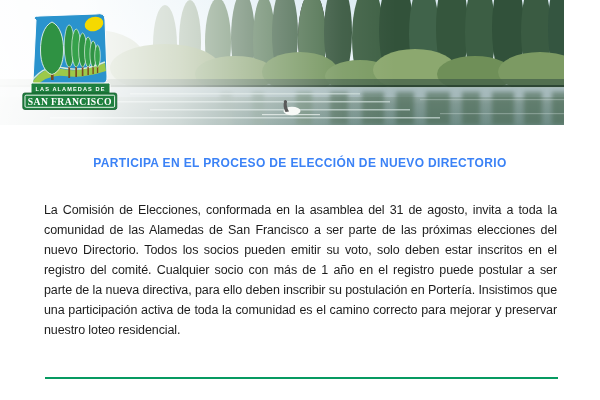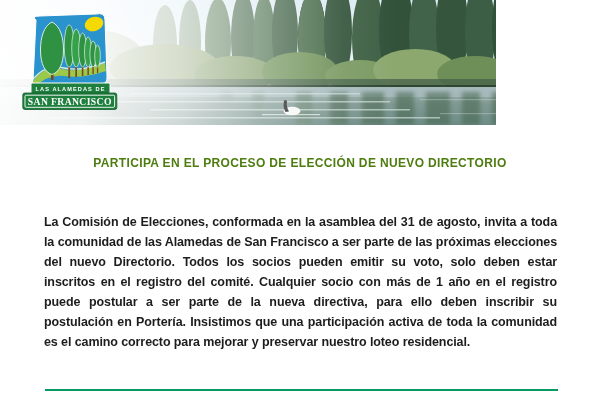--- a/index.html
+++ b/index.html
@@ -1,21 +1,21 @@
 <!DOCTYPE html>
 <html lang="es"><head>
 <meta charset="utf-8">
 <style>
   html,body{margin:0;padding:0;background:#fff;}
   .page{
     position:relative;width:600px;height:400px;background:#ffffff;
     font-family:"Liberation Sans",sans-serif;overflow:hidden;
   }
   
-  .hero{position:relative;width:496px;height:125px;overflow:hidden;text-align:right;}
+  .hero{position:relative;width:564px;height:125px;overflow:hidden;text-align:right;}
   .hero-art{position:absolute;left:0;top:0;width:600px;height:125px;display:block;}
   .hero-fade{
     position:absolute;left:0;top:0;width:600px;height:125px;
     background:linear-gradient(90deg,
       rgba(255,255,255,0.97) 0%,
       rgba(255,255,255,0.90) 14%,
       rgba(255,255,255,0.66) 30%,
       rgba(255,255,255,0.32) 45%,
       rgba(255,255,255,0.08) 57%,
       rgba(255,255,255,0) 66%);
@@ -27,26 +27,26 @@
     font-family:"Liberation Sans",sans-serif;font-weight:bold;
     font-size:5.6px;letter-spacing:1.1px;fill:#ffffff;
   }
   .banner-bottom-text{
     font-family:"Liberation Serif",serif;font-weight:bold;
     font-size:11px;letter-spacing:.4px;fill:#ffffff;
   }
   
   .title{
     margin:30px 30px 0 30px;text-align:center;
-    color:#4d7c0f;font-weight:bold;font-size:12px;line-height:17px;
+    color:#3b82f6;font-weight:bold;font-size:12px;line-height:17px;
     letter-spacing:.35px;
   }
   .body-text{
-    margin:40px 43px 0 44px;text-align:justify;
-    font-size:12.5px;line-height:20px;color:#1d1d1d;letter-spacing:-0.1px;font-weight:bold;
+    margin:28px 43px 0 44px;text-align:justify;
+    font-size:12.5px;line-height:20px;color:#1d1d1d;letter-spacing:-0.1px;
   }
   .divider{
     margin:37px 42px 0 45px;border:none;height:0;
     border-top:2px solid #079a61;
   }
 </style>
 </head>
 <body>
 
 <div class="page">

